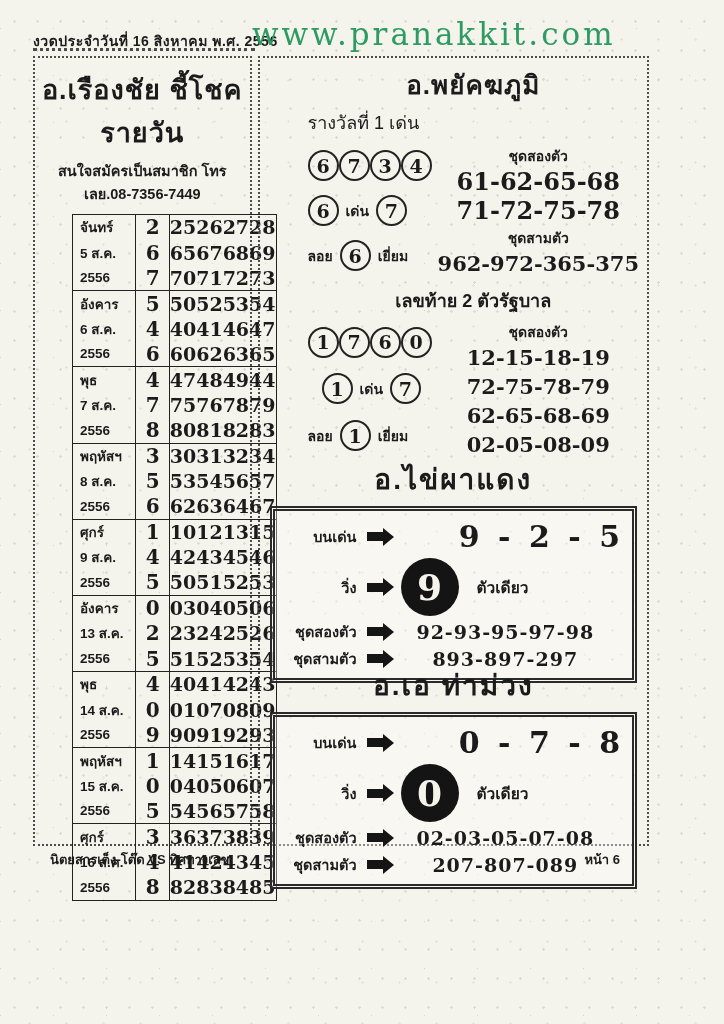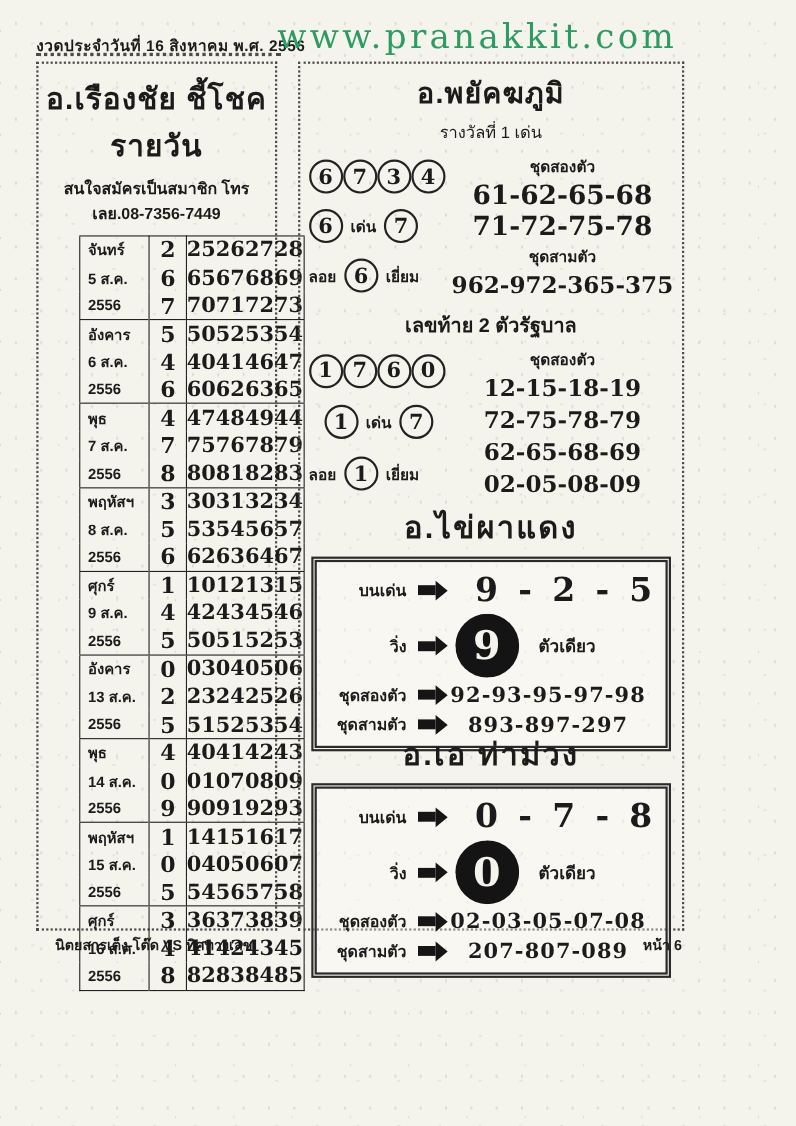--- a/index.html
+++ b/index.html
@@ -14,39 +14,39 @@
       radial-gradient(#d9d7cc 0.8px, transparent 1px);
     background-size: 23px 29px, 37px 41px, 53px 47px;
     background-position: 3px 7px, 11px 19px, 27px 5px;
   }
   
   .issue-date { position:absolute; top:30px; left:33px; font-size:14px; font-weight:bold; letter-spacing:.5px; }
   .website { position:absolute; top:16px; left:252px; font-family:"DejaVu Serif", serif; font-size:31px; letter-spacing:3px; color:#2e9b63; }
   .top-dotted { position:absolute; top:48px; left:33px; width:222px; border-top:3px dotted #4c4c4c; }
 
   
-  .columns { position:absolute; top:56px; left:33px; width:570px; height:790px; display:flex; gap:19px; }
+  .columns { position:absolute; top:56px; left:33px; width:570px; height:790px; display:flex; gap:6px; }
   .left-box { width:299px; border:2px dotted #4c4c4c; padding:6px 5px; }
   .right-box { flex:1; border:2px dotted #4c4c4c; display:flex; flex-direction:column; }
 
   
   .lp-title { text-align:center; font-size:27px; font-weight:bold; margin-top:4px; letter-spacing:1px; }
   .lp-sub   { text-align:center; font-size:14.5px; font-weight:bold; margin:5px 0 9px; }
   table.daily { width:100%; border-collapse:collapse; border:1.5px solid #222;margin-left:32px; }
   table.daily td { height:25.4px; font-weight:bold; vertical-align:middle; }
   td.day   { width:76px; font-size:13.5px; padding-left:7px; border-right:1.5px solid #222; }
   td.digit { width:50px; text-align:center; font-family:"DejaVu Serif", serif; font-size:20px; border-right:1.5px solid #222; }
   td.nums  { font-family:"DejaVu Serif", serif; font-size:19px; }
   .nums-inner { display:flex; justify-content:space-evenly; }
   tr.gstart td { border-top:1.5px solid #222; }
 
   
-  .phayak { height:392px; padding:6px 8px 4px; }
+  .phayak { height:392px; padding:6px 8px 4px;margin-left:40px; }
   .ph-title { text-align:center; font-size:26px; font-weight:bold; letter-spacing:1px; }
-  .ph-sub   { text-align:center; font-size:15px; margin:3px 0 6px; }
+  .ph-sub   { font-size:18px; margin:3px 0 6px; }
   .ph-block { display:flex; }
   .ph-left  { width:130px; display:flex; flex-direction:column; justify-content:space-around; }
   .ph-right { flex:1; text-align:center; }
   .circles { display:flex; }
   .circ { width:31px; height:31px; border:2px solid #222; border-radius:50%; display:inline-flex;
           align-items:center; justify-content:center; font-family:"DejaVu Serif", serif;
           font-size:19px; font-weight:bold; flex:none; }
   .denrow, .loyrow { display:flex; align-items:center; gap:7px; font-size:14px; font-weight:bold; }
   .mini-label { font-size:14px; font-weight:bold; text-align:center; margin-top:2px; }
   .num-line { font-family:"DejaVu Serif", serif; font-size:21px; font-weight:bold; white-space:nowrap; line-height:29px; }

